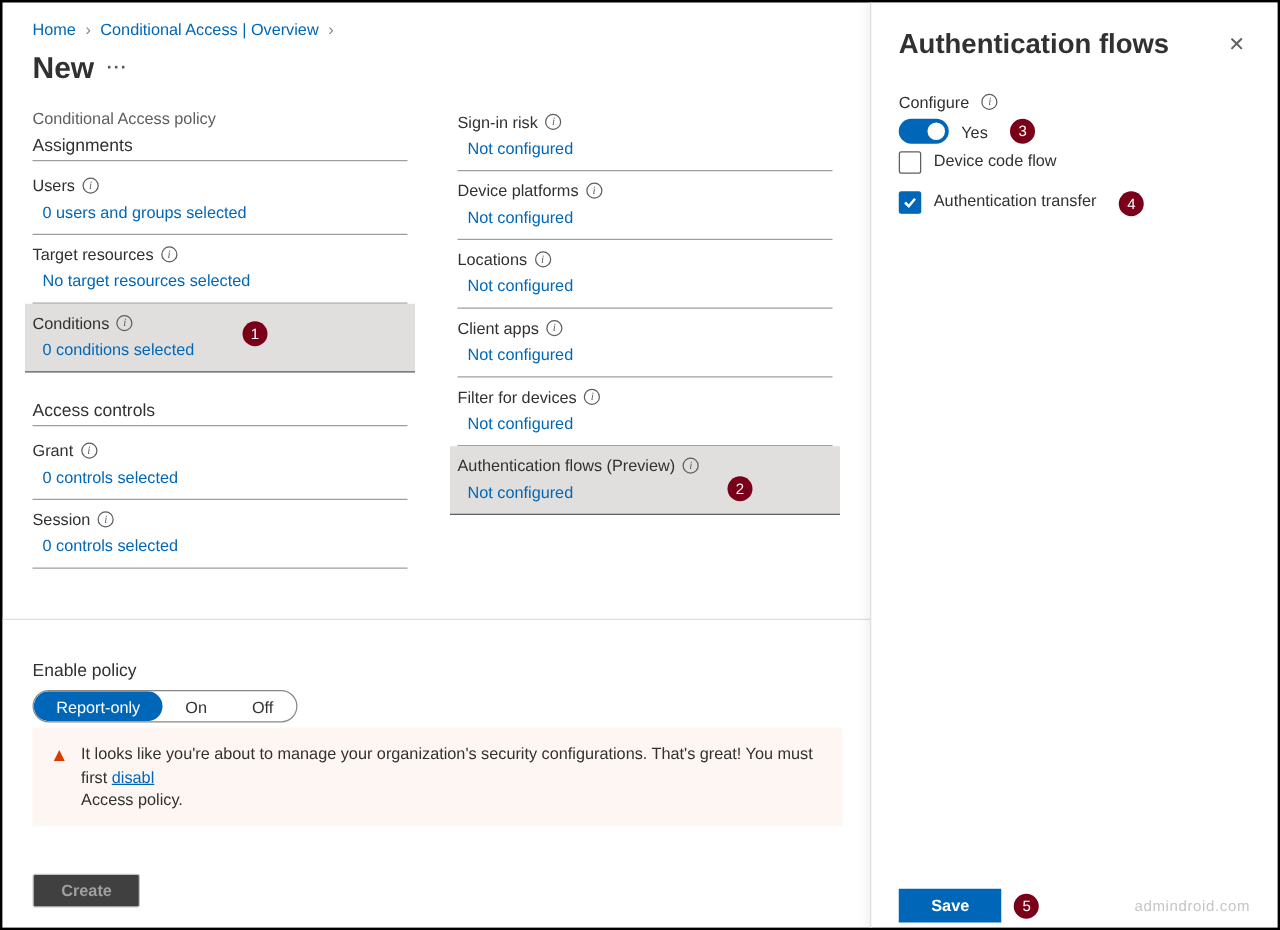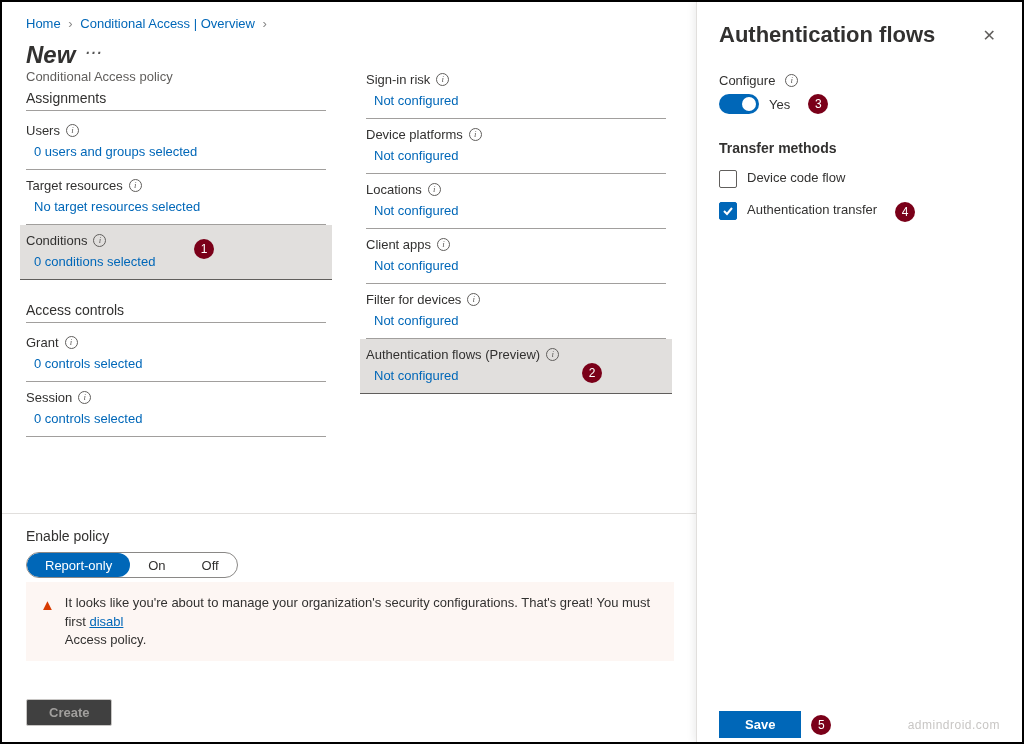--- a/index.html
+++ b/index.html
@@ -18,34 +18,34 @@
     position: absolute;
     left: 0; top: 0;
     width: 696px;
     height: 740px;
     padding: 14px 24px 0 24px;
     overflow: hidden;
   }
   .breadcrumb { font-size: 13px; margin-bottom: 10px; }
   .breadcrumb a { color: #0067b8; text-decoration: none; }
   .breadcrumb .sep { color: #888; margin: 0 4px; }
-  h1.title { font-size: 24px; font-weight: 600; margin-bottom: 0; display:flex; align-items:center; gap:10px;font-style:italic;}
+  h1.title { font-size: 24px; font-weight: 600; margin-bottom: 18px; display:flex; align-items:center; gap:10px;}
   h1.title .dots { font-size: 14px; color:#555; letter-spacing:1px; position:relative; top:-2px;}
   .subtitle { color: #605e5c; font-size: 13px; }
   .columns { display: flex; gap: 40px; }
   .col { width: 300px; }
   .section-heading { font-size: 14px; color:#323130; margin: 6px 0 4px 0; border-bottom:1px solid #a19f9d; padding-bottom:4px; }
   .block { border-bottom:1px solid #a19f9d; padding:8px 0 10px 0; }
   .block.selected { background:#e1dfdd; border-bottom:1px solid #605e5c; padding-left:6px; padding-right:6px; margin-left:-6px; margin-right:-6px; position:relative;}
   .block-label { display:flex; align-items:center; gap:6px; color:#323130; font-size:13px; margin-bottom:6px;}
   .block-value { color:#0067b8; font-size:13px; padding-left:8px; }
   .info-icon { width:13px; height:13px; border:1px solid #605e5c; border-radius:50%; display:inline-flex; align-items:center; justify-content:center; font-size:9px; color:#605e5c; font-style:italic; font-family:Georgia,serif; line-height:1;}
   .callout-badge { width:20px; height:20px; border-radius:50%; background:#7a0019; color:#fff; font-size:12px; display:inline-flex; align-items:center; justify-content:center; position:absolute; font-weight:400;}
   
-  .bottom-panel { position:absolute; left:0; right:0; bottom:0; padding:14px 24px 16px 24px; background:#fff; border-top:1px solid #e1dfdd;}
+  .bottom-panel { position:absolute; left:0; right:0; bottom:0; padding:32px 24px 16px 24px; background:#fff; border-top:1px solid #e1dfdd;}
   .enable-label { font-size:14px; margin-bottom:8px; }
   .pill-group { border:1px solid #8a8886; border-radius:14px; display:inline-flex; overflow:hidden; height:26px; margin-bottom:4px;}
   .pill { padding:4px 18px; font-size:13px; color:#323130; display:flex; align-items:center; cursor:pointer;}
   .pill.active { background:#0067b8; color:#fff; border-radius:14px; }
   .warning-box { background:#fdf6f3; padding:12px 14px; display:flex; gap:10px; margin-bottom:12px; font-size:13px; line-height:1.4; }
   .warn-icon { color:#d83b01; font-size:15px; }
   .disabled-btn { border:1px solid #c8c6c4; background:#404040; color:#a19f9d; padding:5px 22px; font-size:13px; font-weight:600; border-radius:2px;margin-top:26px;}
   .warning-box a { color:#0067b8; text-decoration:underline;}
   
   .side-panel {
@@ -212,21 +212,20 @@
   <div class="cfg-row">
     <span>Configure</span>
     <span class="info-icon">i</span>
   </div>
   <div class="cfg-row" style="position:relative;">
     <div class="toggle"></div>
     <span class="toggle-label">Yes</span>
     <span class="callout-badge" style="position:static; margin-left:8px;">3</span>
   </div>
 
-  <div class="transfer-heading">Transfer methods</div>
 
   <div class="chk-row">
     <span class="chkbox">
       
     </span>
     <span>Device code flow</span>
   </div>
 
   <div class="chk-row">
     <span class="chkbox checked">

